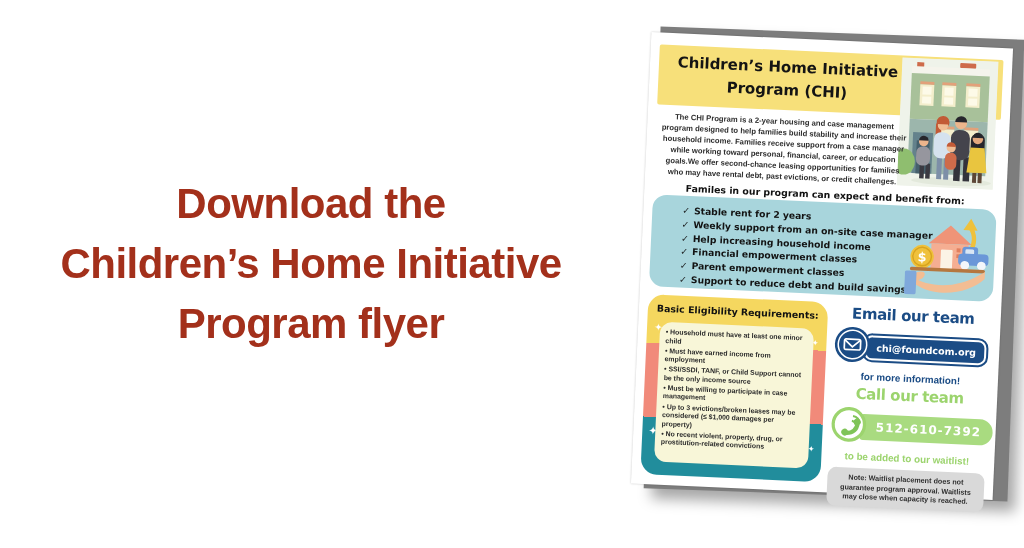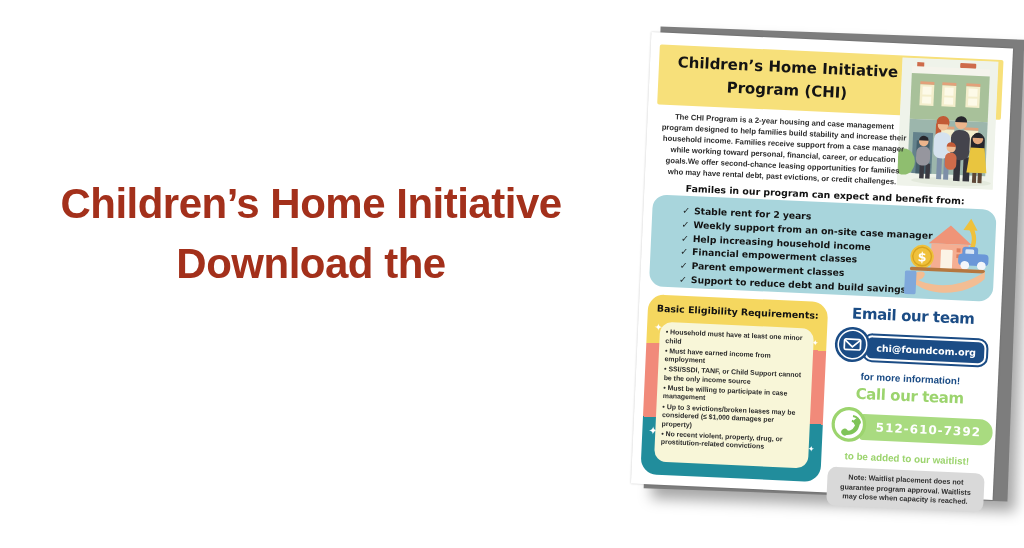--- a/index.html
+++ b/index.html
@@ -74,22 +74,23 @@
   .cap-green{color:#9CD46E;}
   .note{margin-top:3px;background:#D9D9D9;border-radius:9px;padding:5px 7px;text-align:center;
         font-size:7.2px;line-height:1.35;font-weight:bold;color:#2f2f2f;}
 </style>
 </head>
 <body>
 
 <div class="stage">
 
   <div class="headline">
+    <span>Download the</span>
     <span>Children’s Home Initiative</span>
-    <span>Download the</span>
+    <span>Program flyer</span>
   </div>
 
   <div class="flyer-wrap">
     <div class="sheet-shadow"></div>
     <div class="paper">
 
       <div class="hdr">
         <div class="hdr-title">Children’s Home Initiative Program (CHI)</div>
       </div>
 

